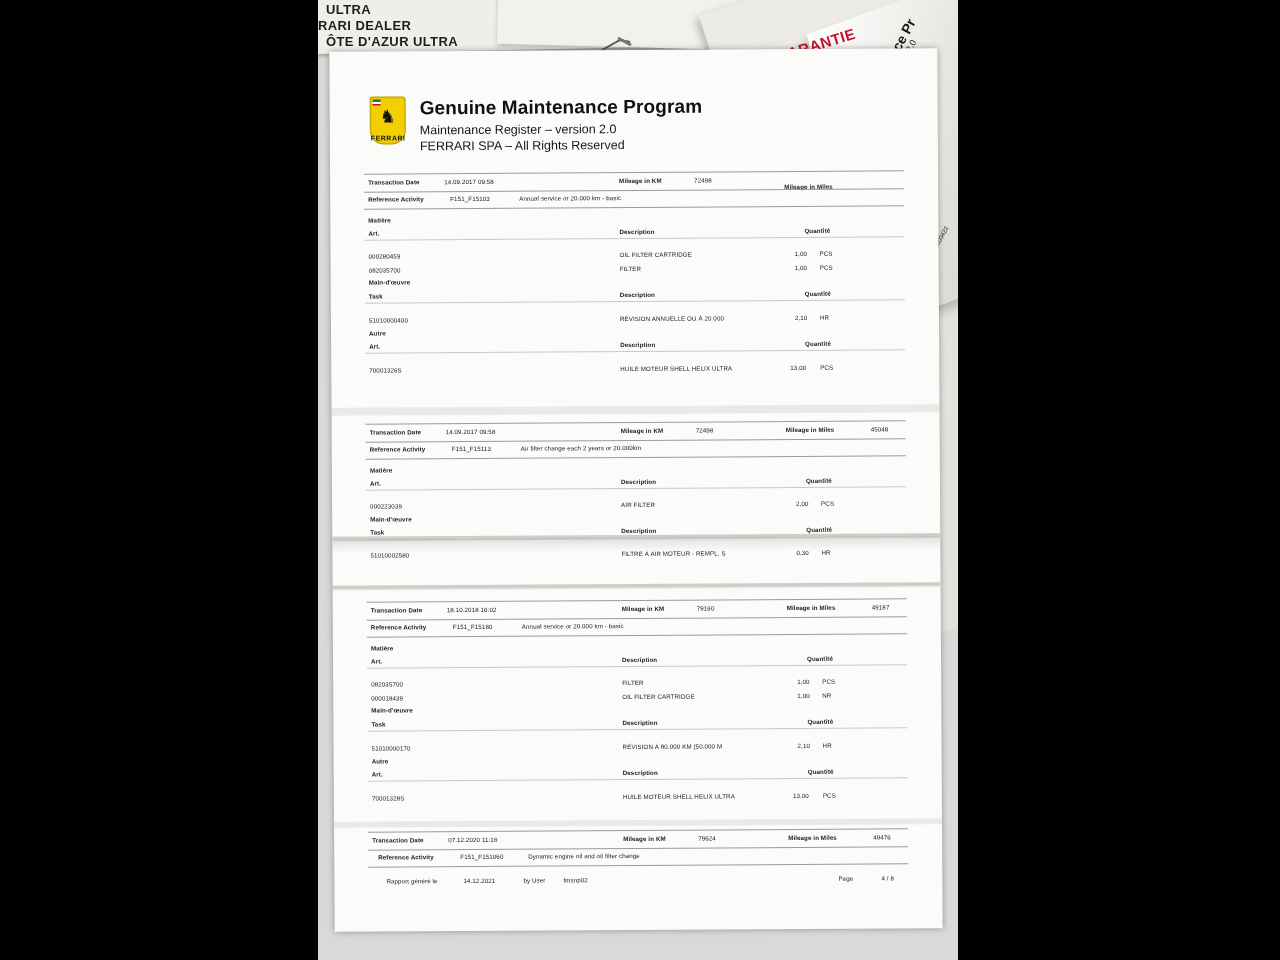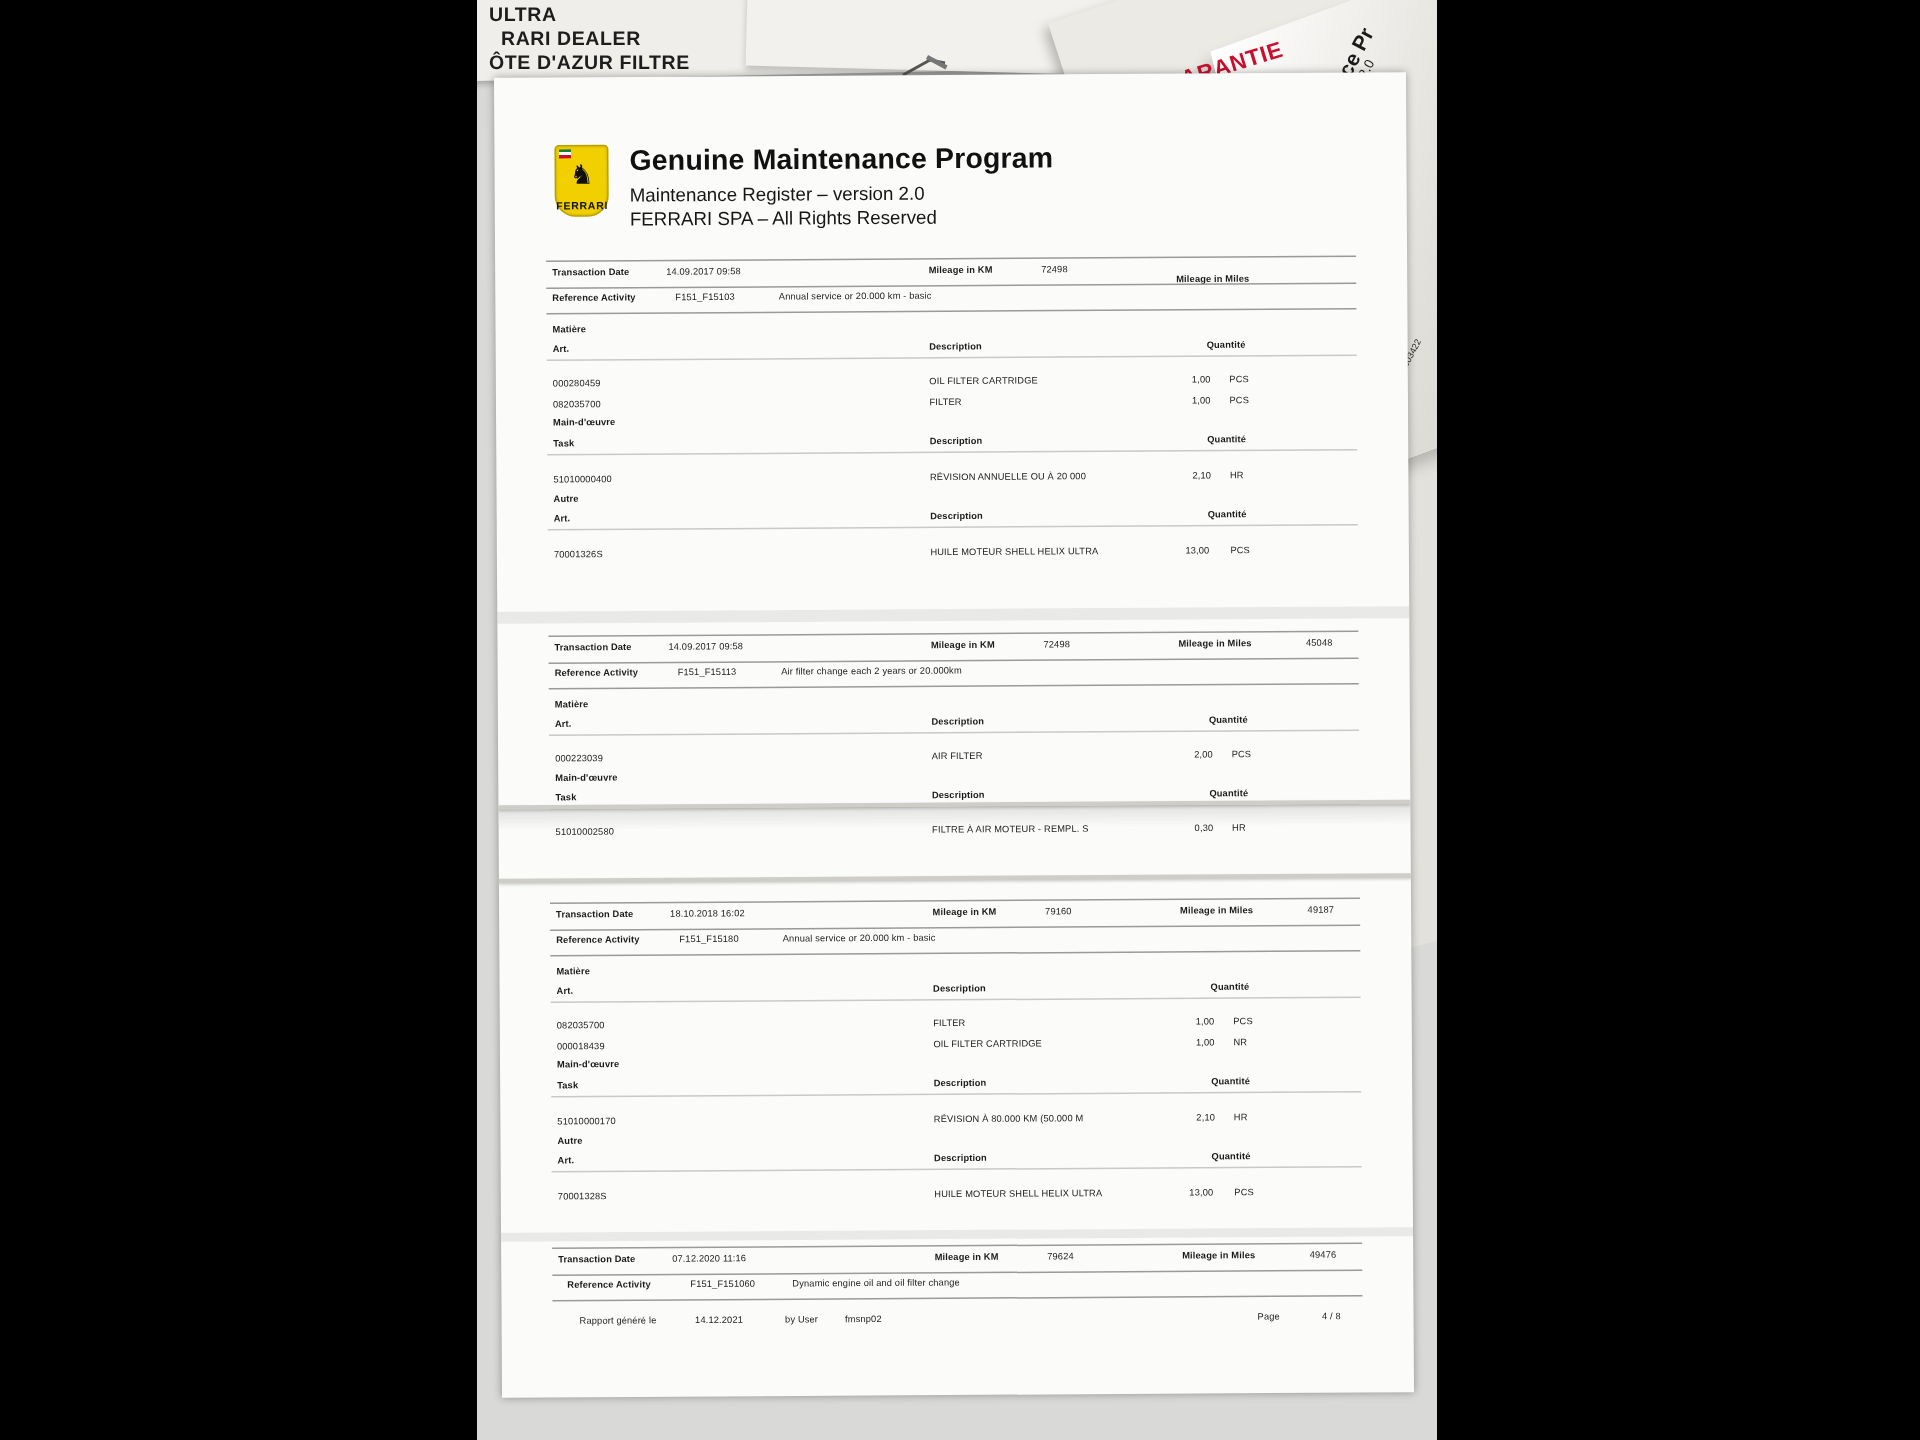--- a/index.html
+++ b/index.html
@@ -250,22 +250,22 @@
 
   <div class="bg-papers">
     <div class="paper-layer paper-a"></div>
     <div class="paper-layer paper-b"></div>
     <div class="paper-right"></div>
     <div class="paper-right2"></div>
     <div class="curl"></div>
   </div>
 
   <div class="frag" style="left:326px; top:2px; font-size:13px;">ULTRA</div>
-  <div class="frag" style="left:334px; top:18px; font-size:13px;">RARI DEALER</div>
-  <div class="frag" style="left:326px; top:34px; font-size:13px;">ÔTE D'AZUR FILTRE</div>
+  <div class="frag" style="left:318px; top:18px; font-size:13px;">RARI DEALER</div>
+  <div class="frag" style="left:326px; top:34px; font-size:13px;">ÔTE D'AZUR ULTRA</div>
 
   <div class="red-stamp" style="left:724px; top:44px;">DE LA GARANTIE</div>
 
   <div class="clip">
     <svg width="34" height="18" viewBox="0 0 34 18">
       <path d="M2 14 L20 4 L30 6" stroke="#555" stroke-width="2" fill="none"></path>
       <path d="M18 2 L31 9" stroke="#777" stroke-width="3" fill="none"></path>
     </svg>
   </div>
 

